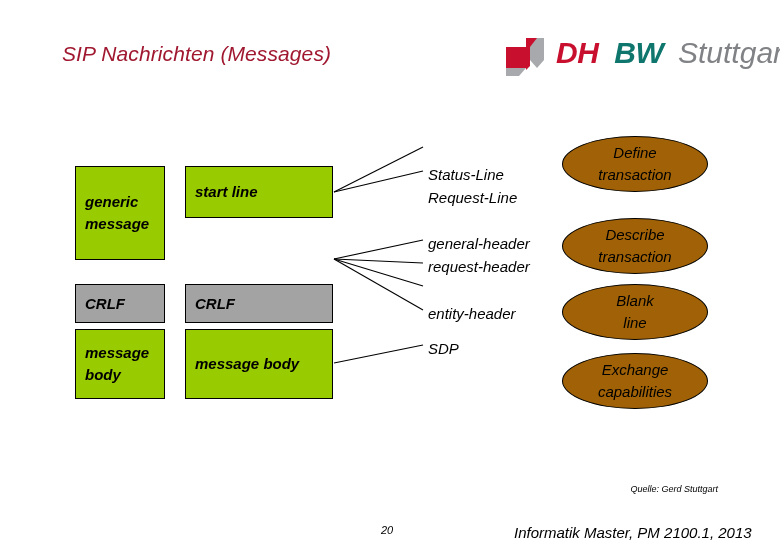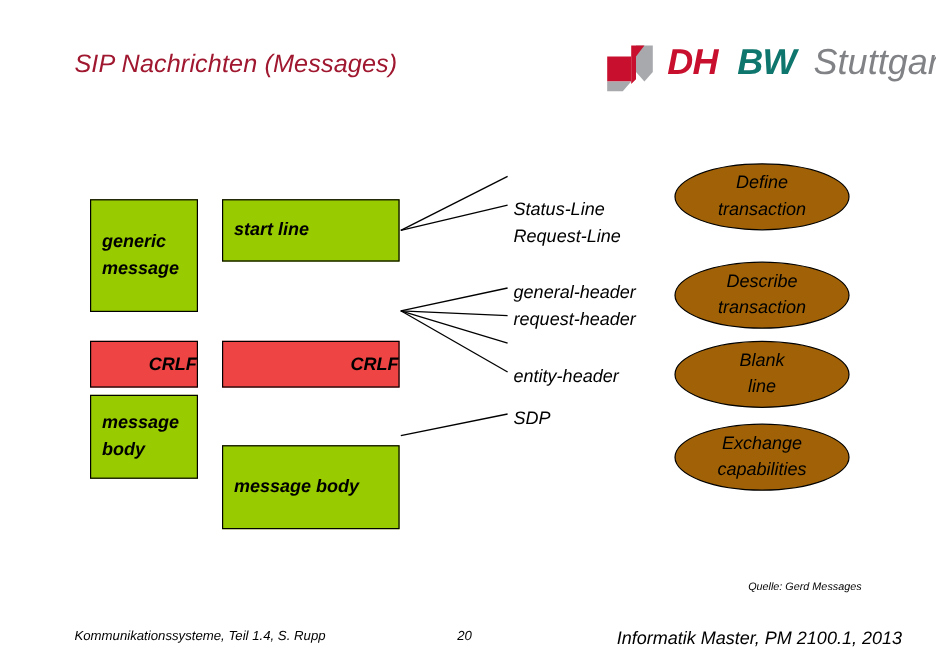--- a/index.html
+++ b/index.html
@@ -76,33 +76,33 @@
     display: flex;
     flex-direction: column;
     justify-content: center;
     font-size: 15px;
     font-weight: bold;
     color: #000000;
     line-height: 1.45;
     padding-left: 9px;
   }
   .dbox.green { background: #99cc00; }
-  .dbox.teal  { background: #ef4444; align-items: flex-end; }
+  .dbox.teal  { background: #a3a3a3; }
   .dbox .ln { display: block; }
 
   
   #box-generic-message { left: 75px;  top: 150px; width: 90px;  height: 94px; }
   #box-crlf-left       { left: 75px;  top: 268px; width: 90px;  height: 39px; }
   #box-message-body-left { left: 75px; top: 313px; width: 90px; height: 70px; }
 
   
   #box-start-line      { left: 185px; top: 150px; width: 148px; height: 52px; justify-content: center; }
   #box-message-header  { left: 185px; top: 209px; width: 148px; height: 52px; }
   #box-crlf-right      { left: 185px; top: 268px; width: 148px; height: 39px; }
-  #box-message-body    { left: 185px; top: 313px; width: 148px; height: 70px; margin-top: 42px; }
+  #box-message-body    { left: 185px; top: 313px; width: 148px; height: 70px; }
 
   
   .hlabel {
     position: absolute;
     font-size: 15px;
     color: #000000;
     white-space: nowrap;
     line-height: 1;
   }
   #lbl-request-line    { left: 428px; top: 127px; margin-top: 47px; }
@@ -250,18 +250,17 @@
   </div>
   <div class="ellipse" id="ellipse-blank-line">
     <span>Blank</span>
     <span>line</span>
   </div>
   <div class="ellipse" id="ellipse-exchange-capabilities">
     <span>Exchange</span>
     <span>capabilities</span>
   </div>
 
-  <div id="source-credit">Quelle: Gerd Messages</div>
-  <div id="footer-left">Kommunikationssysteme, Teil 1.4, S. Rupp</div>
+  <div id="source-credit">Quelle: Gerd Stuttgart</div>
   <div id="footer-page-number">20</div>
   <div id="footer-right">Informatik Master, PM 2100.1, 2013</div>
 
 </div>
 
 </body></html>

